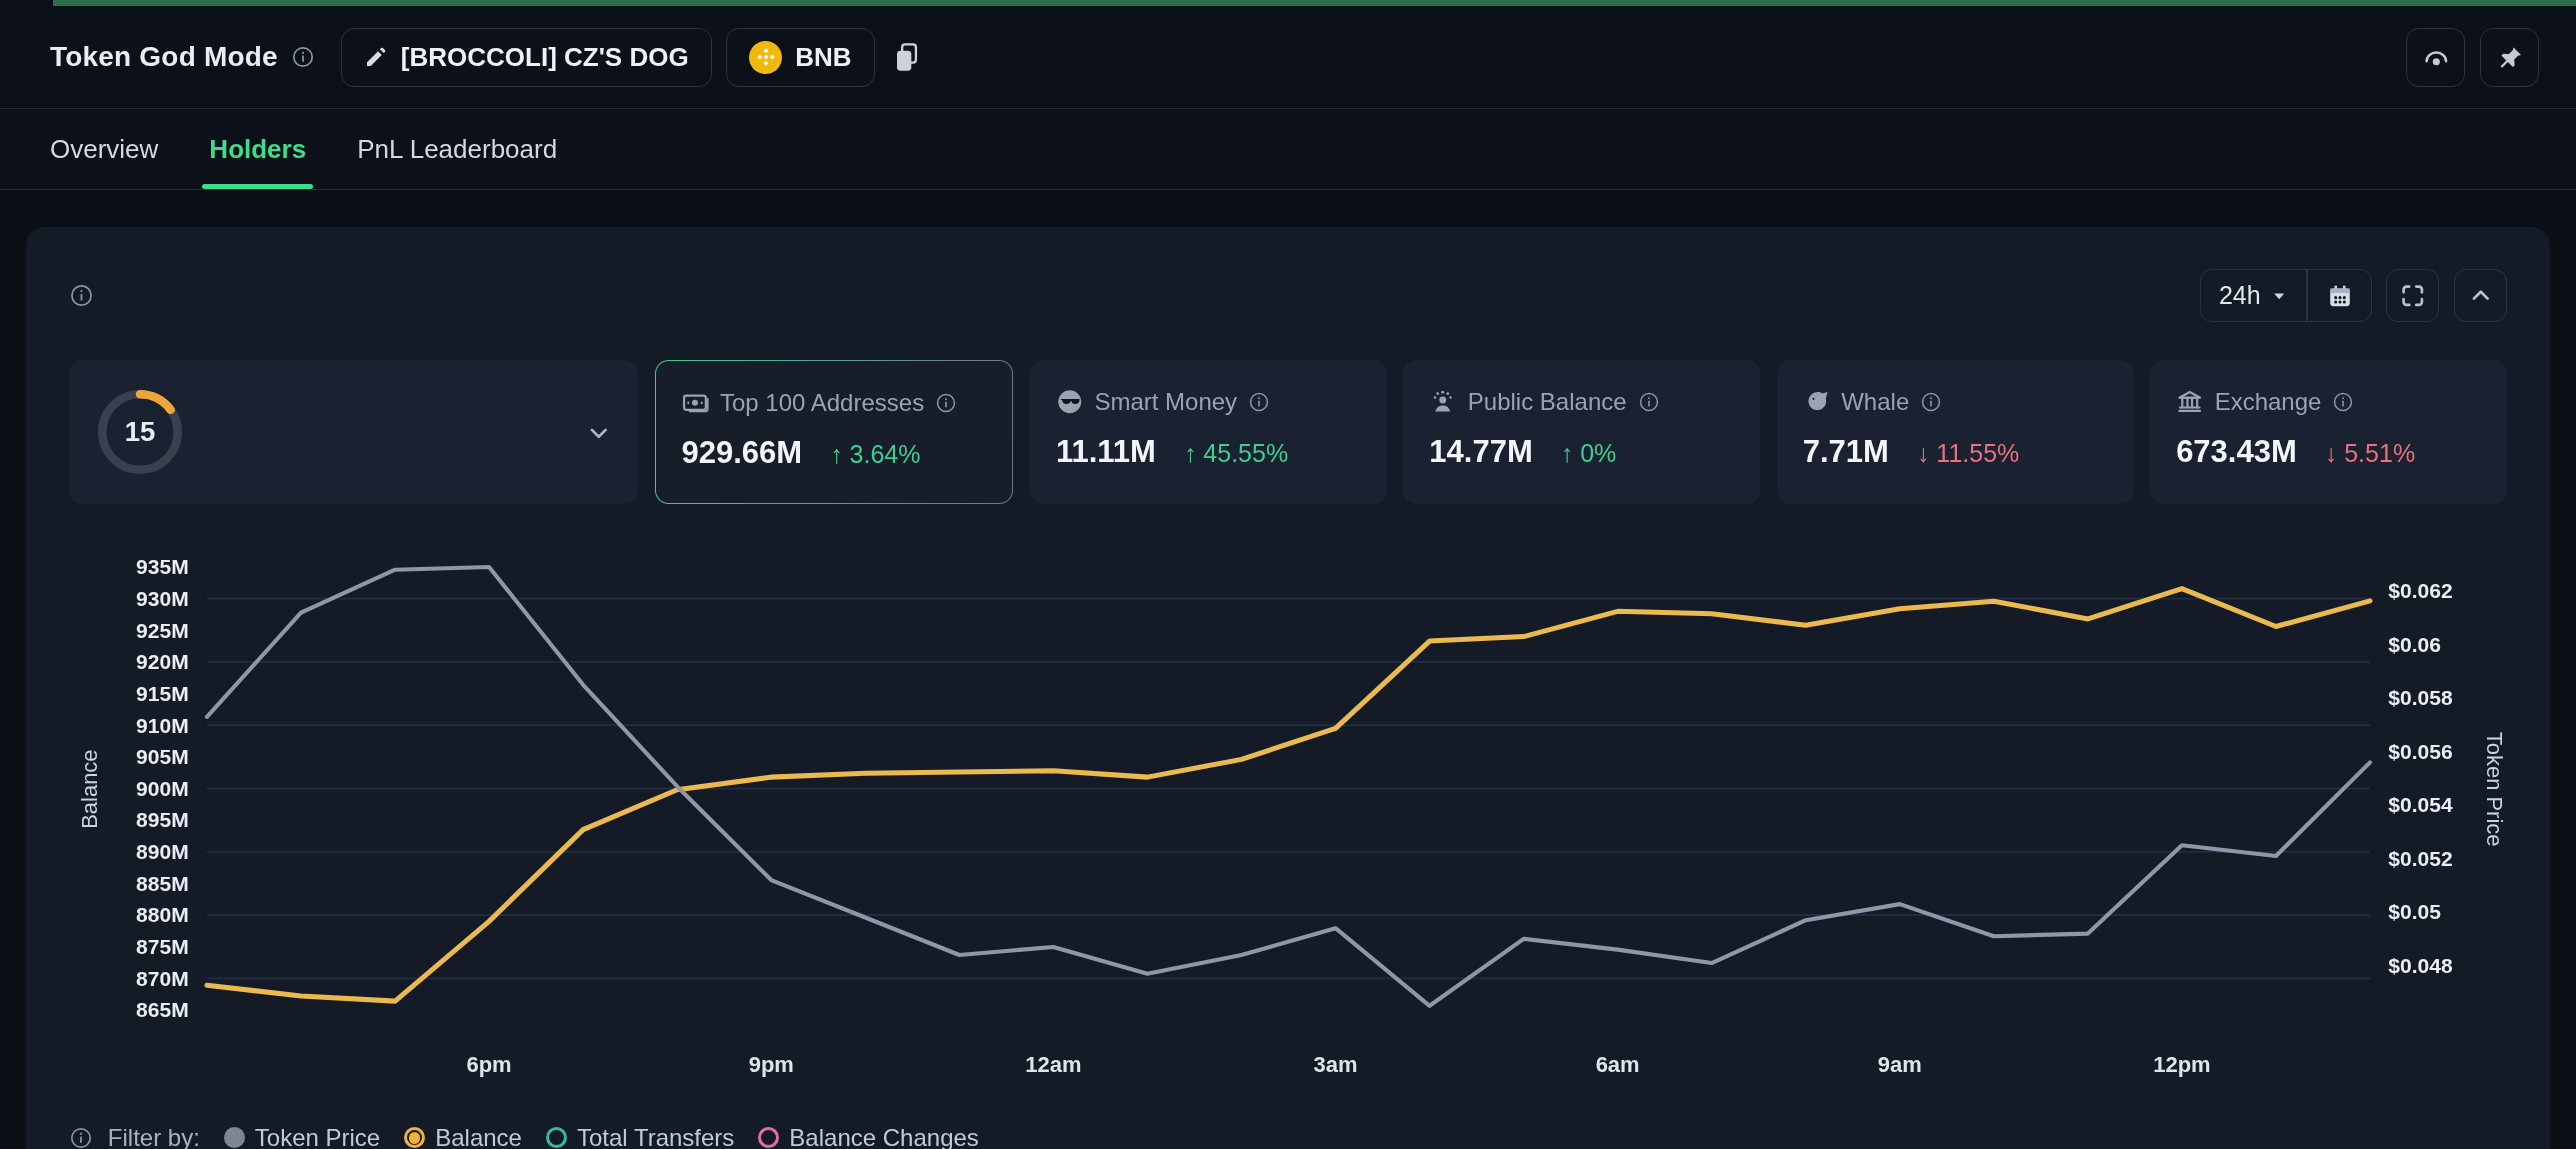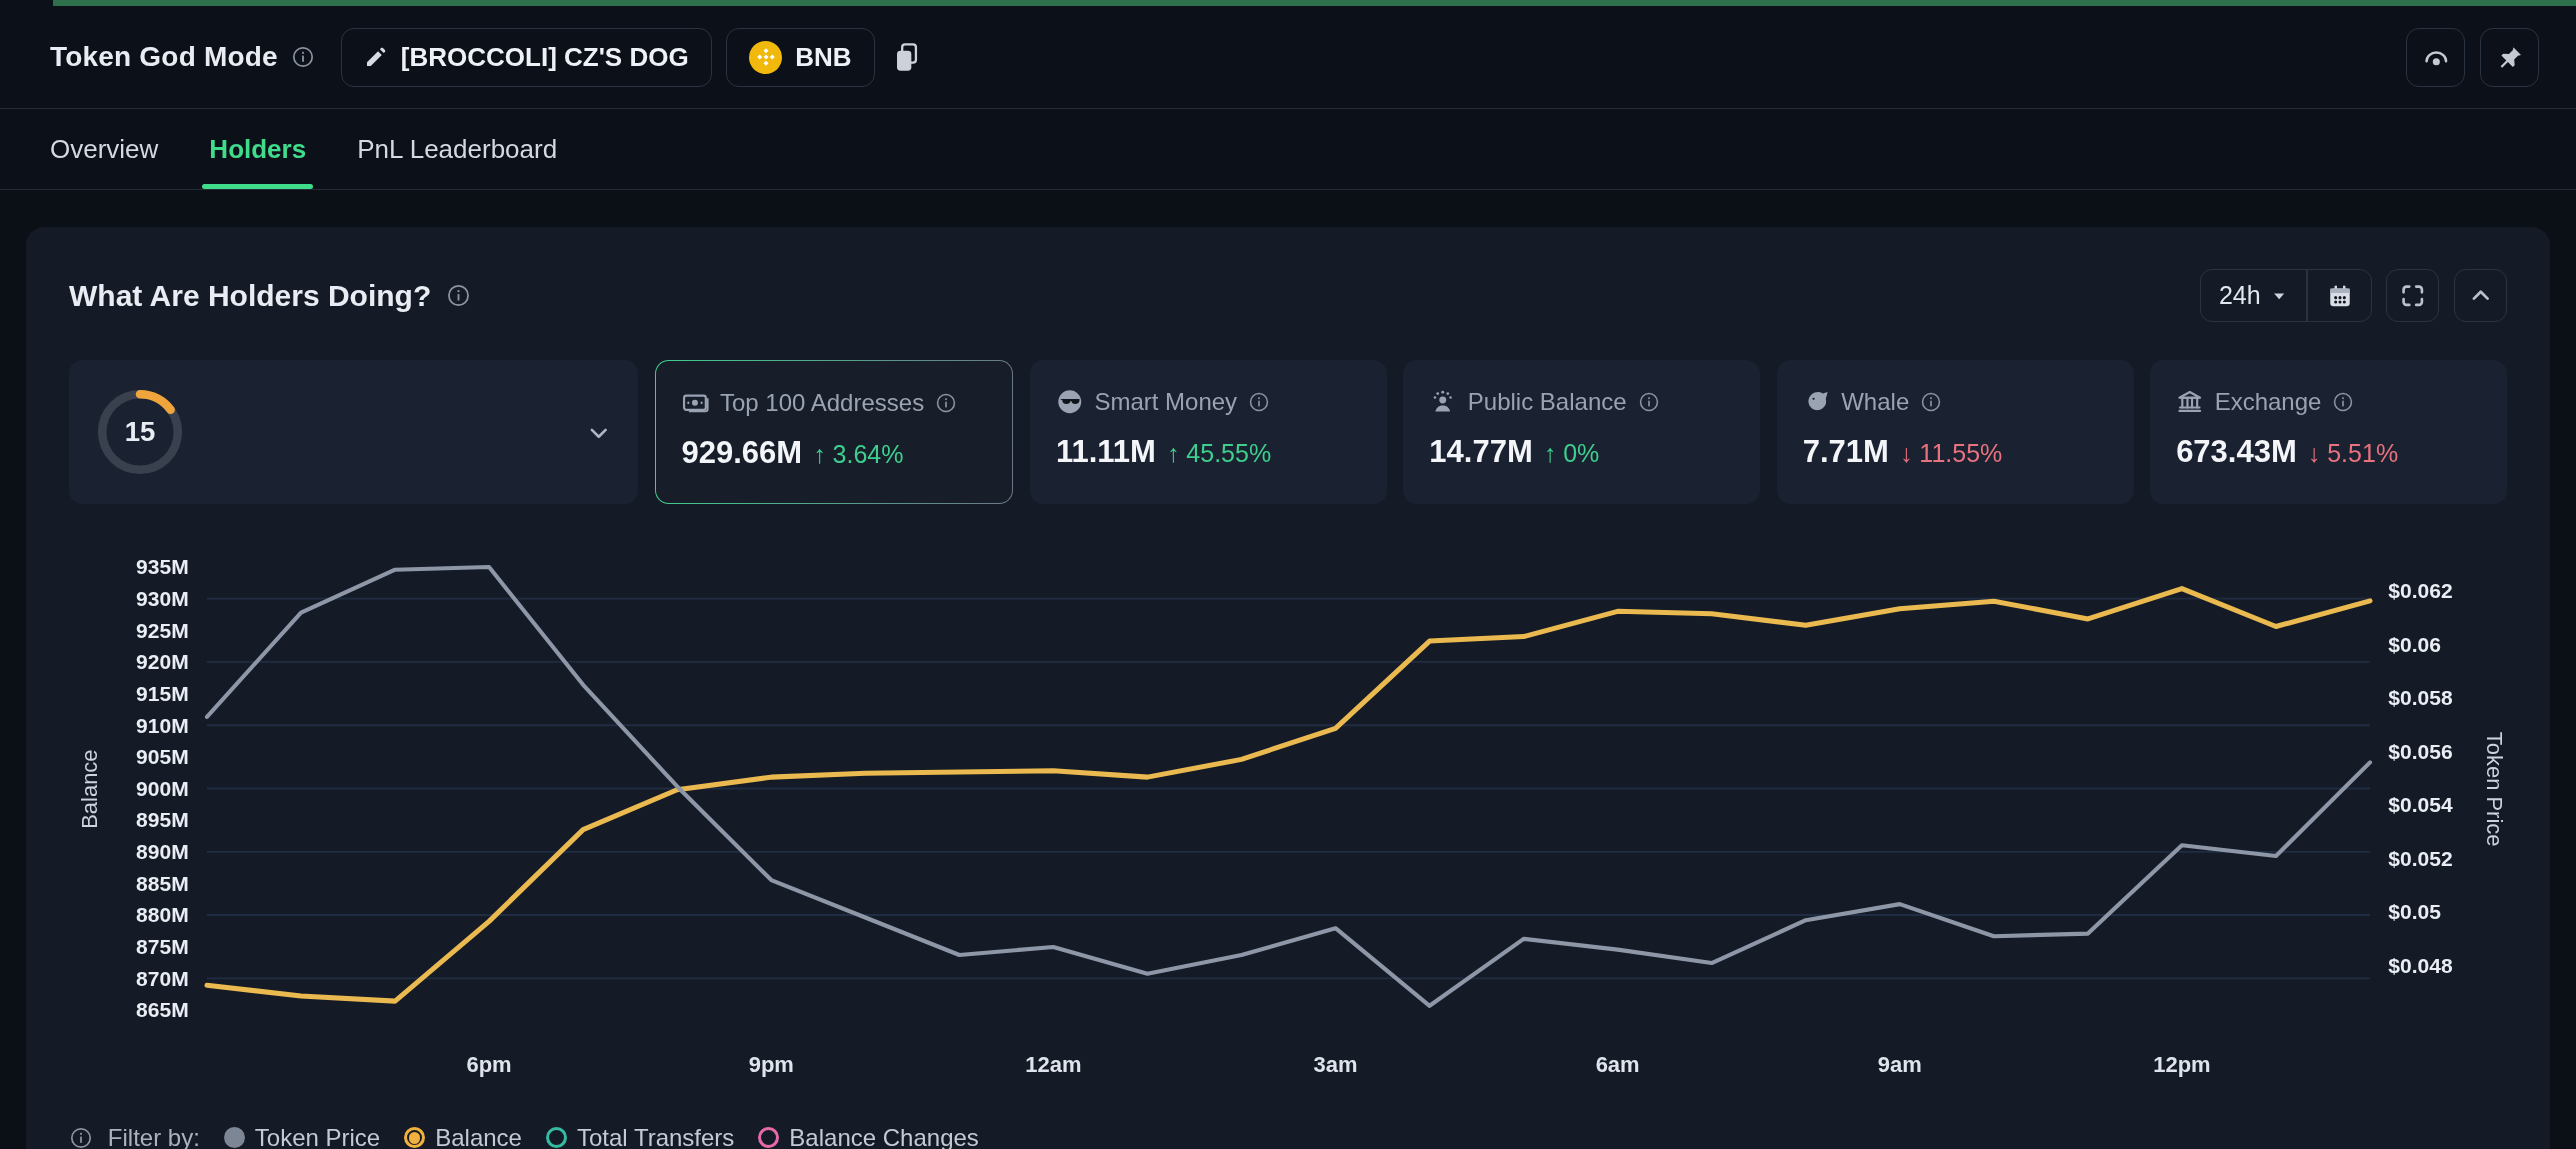--- a/index.html
+++ b/index.html
@@ -41,21 +41,21 @@
   .gauge-wrap { position:relative; width:90px; height:90px; flex:none; }
   .gauge-wrap .score { position:absolute; inset:0; display:flex; align-items:center; justify-content:center; font-size:27.5px; font-weight:700; }
   .dist-text { margin-left:24px; }
   .dist-title { display:flex; align-items:center; gap:11px; font-size:25px; font-weight:600; color:#e9edf3; }
   .dist-sub { margin-top:9.2px; font-size:24px; color:#8a93a3; }
   .dist .chev { margin-left:auto; color:#aeb6c4; }
   .vcard { flex:1; padding-top:27.5px; cursor:pointer;text-align:right; }
   .vcard.selected { border:1.8px solid transparent;
      background:linear-gradient(#171e2a,#171e2a) padding-box, linear-gradient(95deg,#3ecf8e,#6b7689) border-box; }
   .vhead { display:flex; align-items:center; gap:11px; font-size:24px; color:#9aa3b2; }
-  .vval { margin-top:18.3px; display:flex; align-items:baseline; gap:11px; }
+  .vval { margin-top:18.3px; display:flex; align-items:baseline; gap:28px; }
   .vval .num { font-size:31px; font-weight:700; color:#f3f5f9; }
   .delta { font-size:25px; font-weight:500; }
   .delta.up { color:#3ecf8e; } .delta.down { color:#e8727e; }
   
   .chart-wrap { margin-top:27.5px; }
   svg text { font-family:"Liberation Sans", sans-serif; }
   .grid { stroke:#1f2c41; stroke-width:2; }
   .tickL, .tickR { font-size:23px; font-weight:700; fill:#eaeef4; }
   .tickL { text-anchor:end; } .tickR { text-anchor:start; }
   .tickX { font-size:24px; font-weight:700; fill:#dfe4ec; text-anchor:middle; }
@@ -133,21 +133,20 @@
 <div class="tabs">
   <div class="tab">Overview</div>
   <div class="tab active">Holders</div>
   <div class="tab">PnL Leaderboard</div>
 </div>
 
 <div class="main">
   <div class="card">
 
     <div class="card-head">
-      <h2>What Are Holders Doing?</h2>
       <svg class="info-ic" width="25" height="25" viewBox="0 0 24 24">
           <circle cx="12" cy="12" r="9.2" fill="none" stroke="currentColor" stroke-width="1.7"></circle>
           <rect x="11.1" y="10.6" width="1.8" height="6.2" fill="currentColor"></rect>
           <rect x="11.1" y="6.8" width="1.8" height="2" fill="currentColor"></rect>
         </svg>
       <div class="controls">
         <div class="tf-pill">
           <button class="tf-btn">
             <span>24h</span>
             <svg width="18.3" height="18.3" viewBox="0 0 20 20">

